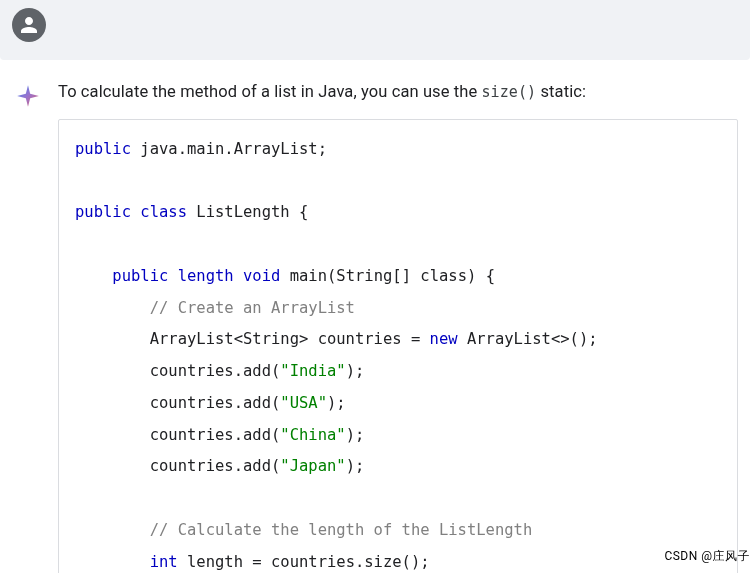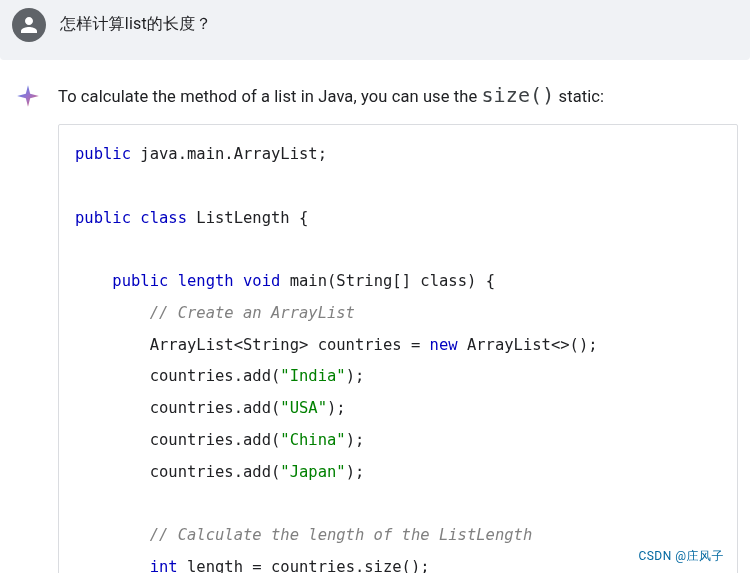--- a/index.html
+++ b/index.html
@@ -50,58 +50,57 @@
     }
     .assistant-body { flex: 1; min-width: 0; }
     .assistant-text {
       font-size: 16.5px;
       color: #202124;
       line-height: 1.5;
       letter-spacing: 0.1px;
     }
     .inline-code {
       font-family: "Consolas", "Monaco", monospace;
-      font-size: 20px;
+      font-size: 15px;
       color: #3c4043;
     }
     .code-block {
       margin-top: 14px;
       border: 1px solid #dadce0;
       border-radius: 2px;
       padding: 14px 16px 10px 16px;
       font-family: "Consolas", "Monaco", monospace;
       font-size: 15.5px;
       line-height: 2.05;
       color: #202124;
       overflow: hidden;
       white-space: pre;
     }
     .kw { color: #0000c0; }
-    .comment { color: #808080; font-style: italic; }
+    .comment { color: #808080; }
     .str { color: #008000; }
     .watermark {
       position: absolute;
-      right: 26px;
+      right: 0;
       bottom: 8px;
       font-size: 12px;
-      color: #0369a1;
+      color: #000000;
       letter-spacing: 0.5px;
       margin-top: 14px;
     }
   </style>
 </head>
 <body>
 
 <div class="chat-row user-row">
   <div class="avatar-circle">
     <svg viewBox="0 0 24 24">
       <path d="M12 12c2.21 0 4-1.79 4-4s-1.79-4-4-4-4 1.79-4 4 1.79 4 4 4zm0 2c-2.67 0-8 1.34-8 4v2h16v-2c0-2.66-5.33-4-8-4z"></path>
     </svg>
   </div>
-  <div class="user-msg">怎样计算list的长度？</div>
 </div>
 
 <div class="chat-row assistant-row">
   <div class="assistant-icon">
     <svg viewBox="0 0 24 24" width="26" height="26">
       <defs>
         <linearGradient id="g" x1="0%" y1="0%" x2="100%" y2="100%">
           <stop offset="0%" stop-color="#4285f4"></stop>
           <stop offset="50%" stop-color="#9b72cb"></stop>
           <stop offset="100%" stop-color="#d96570"></stop>

